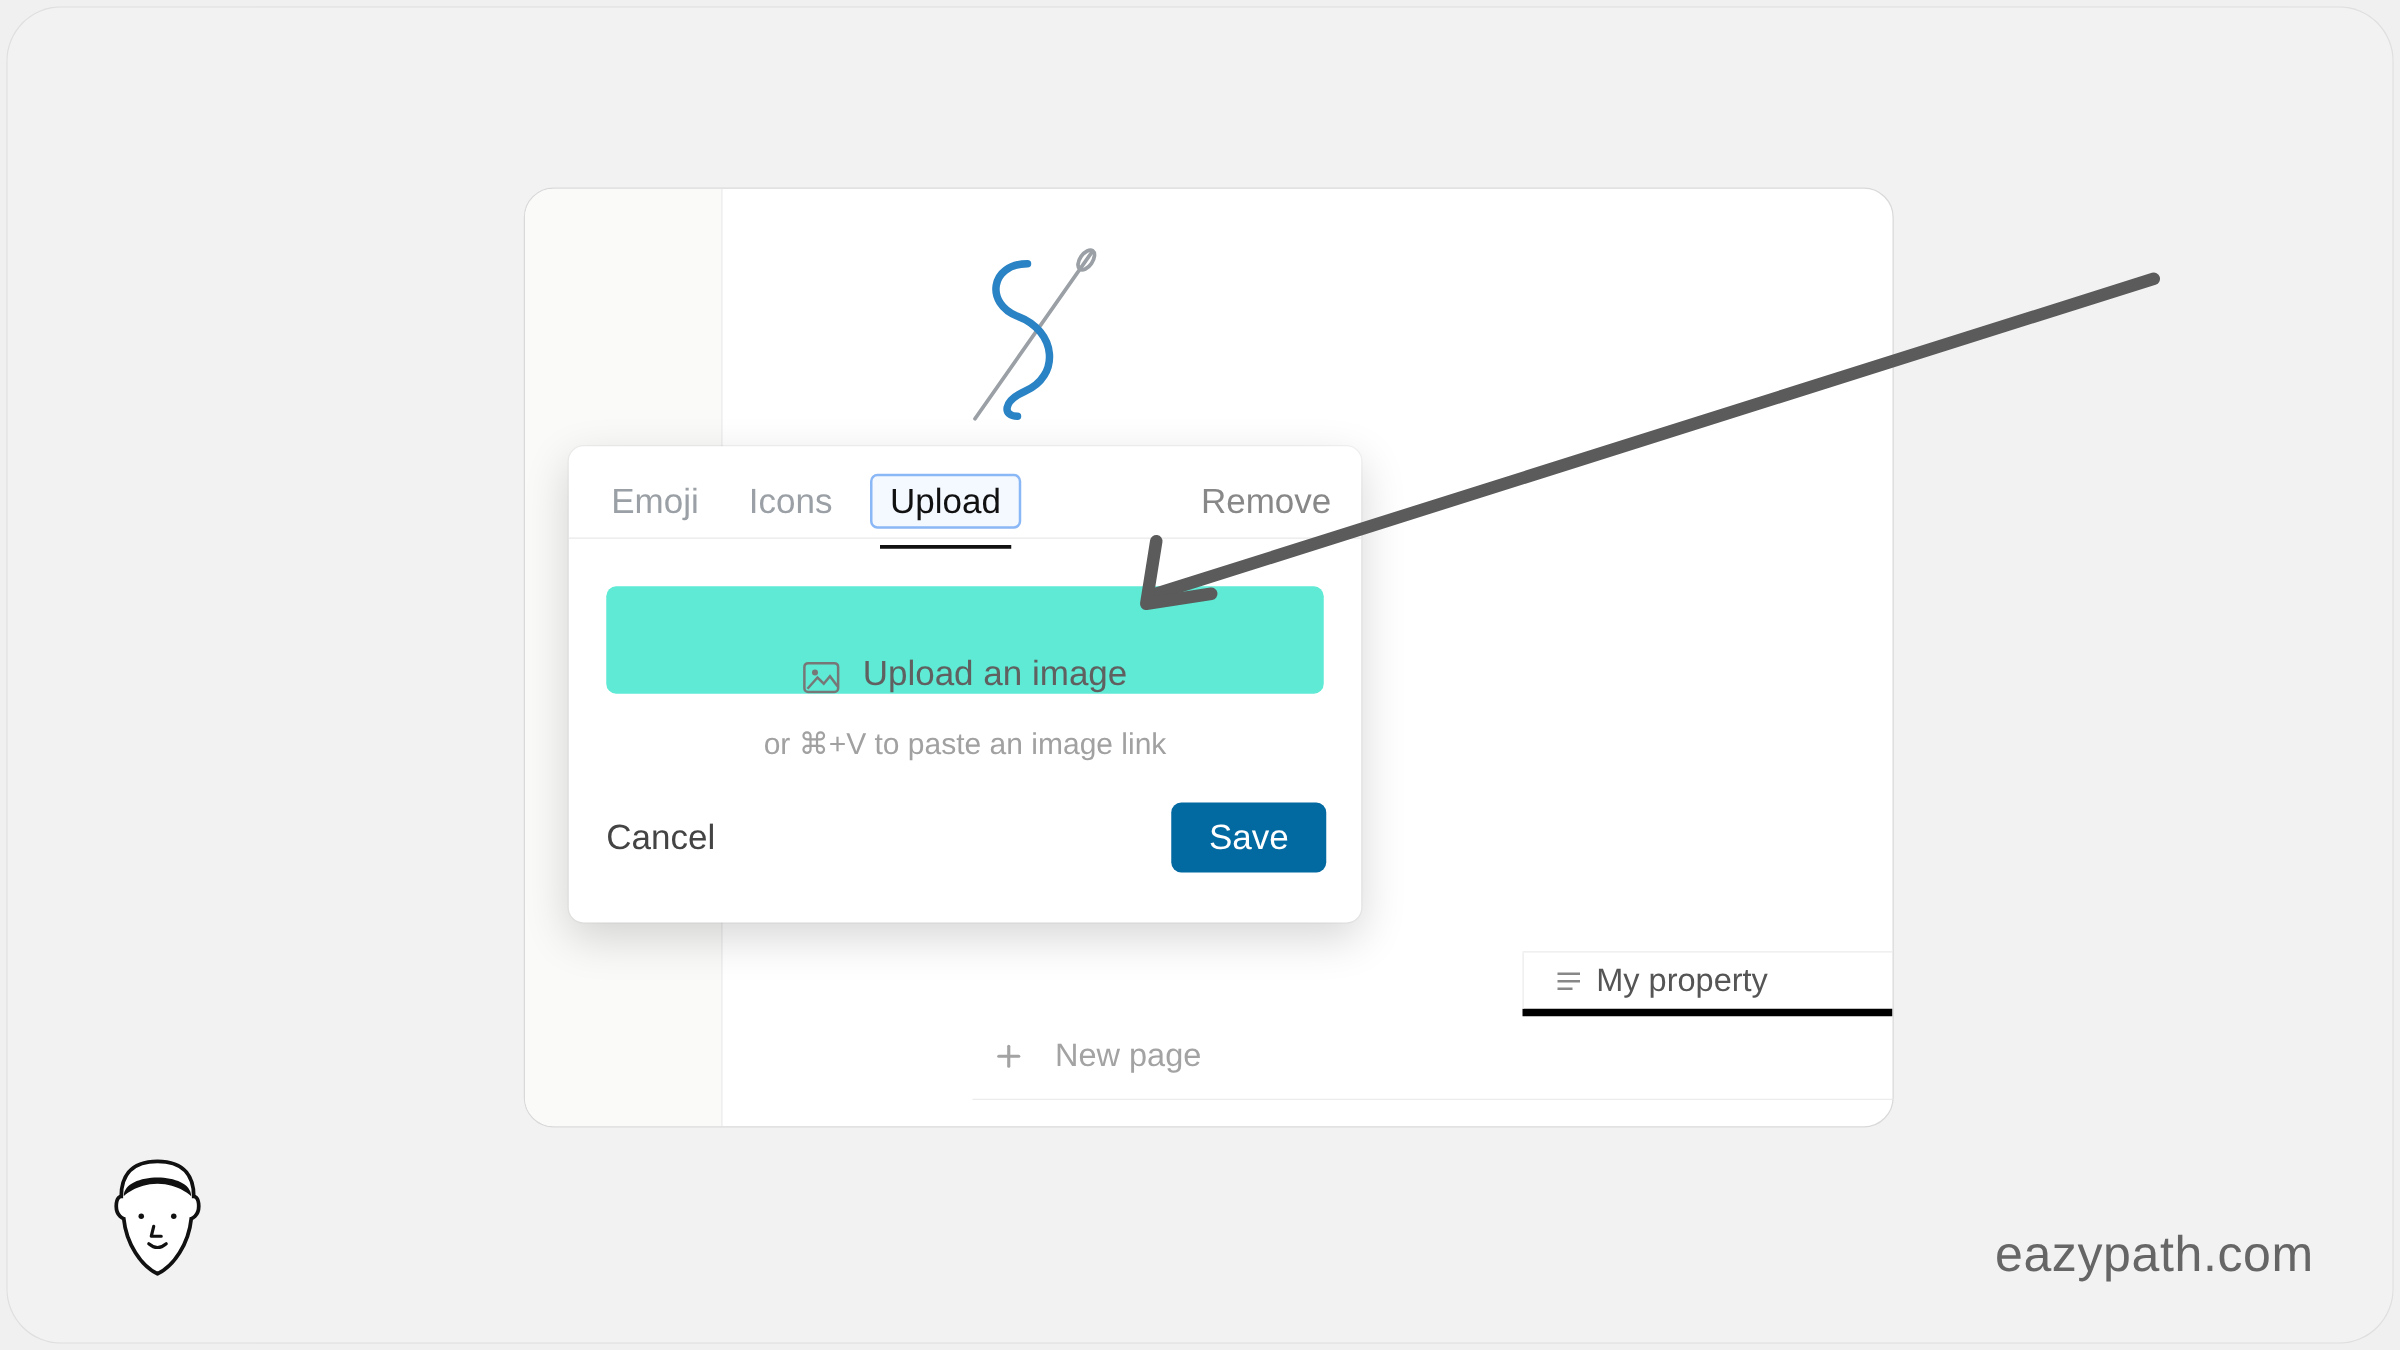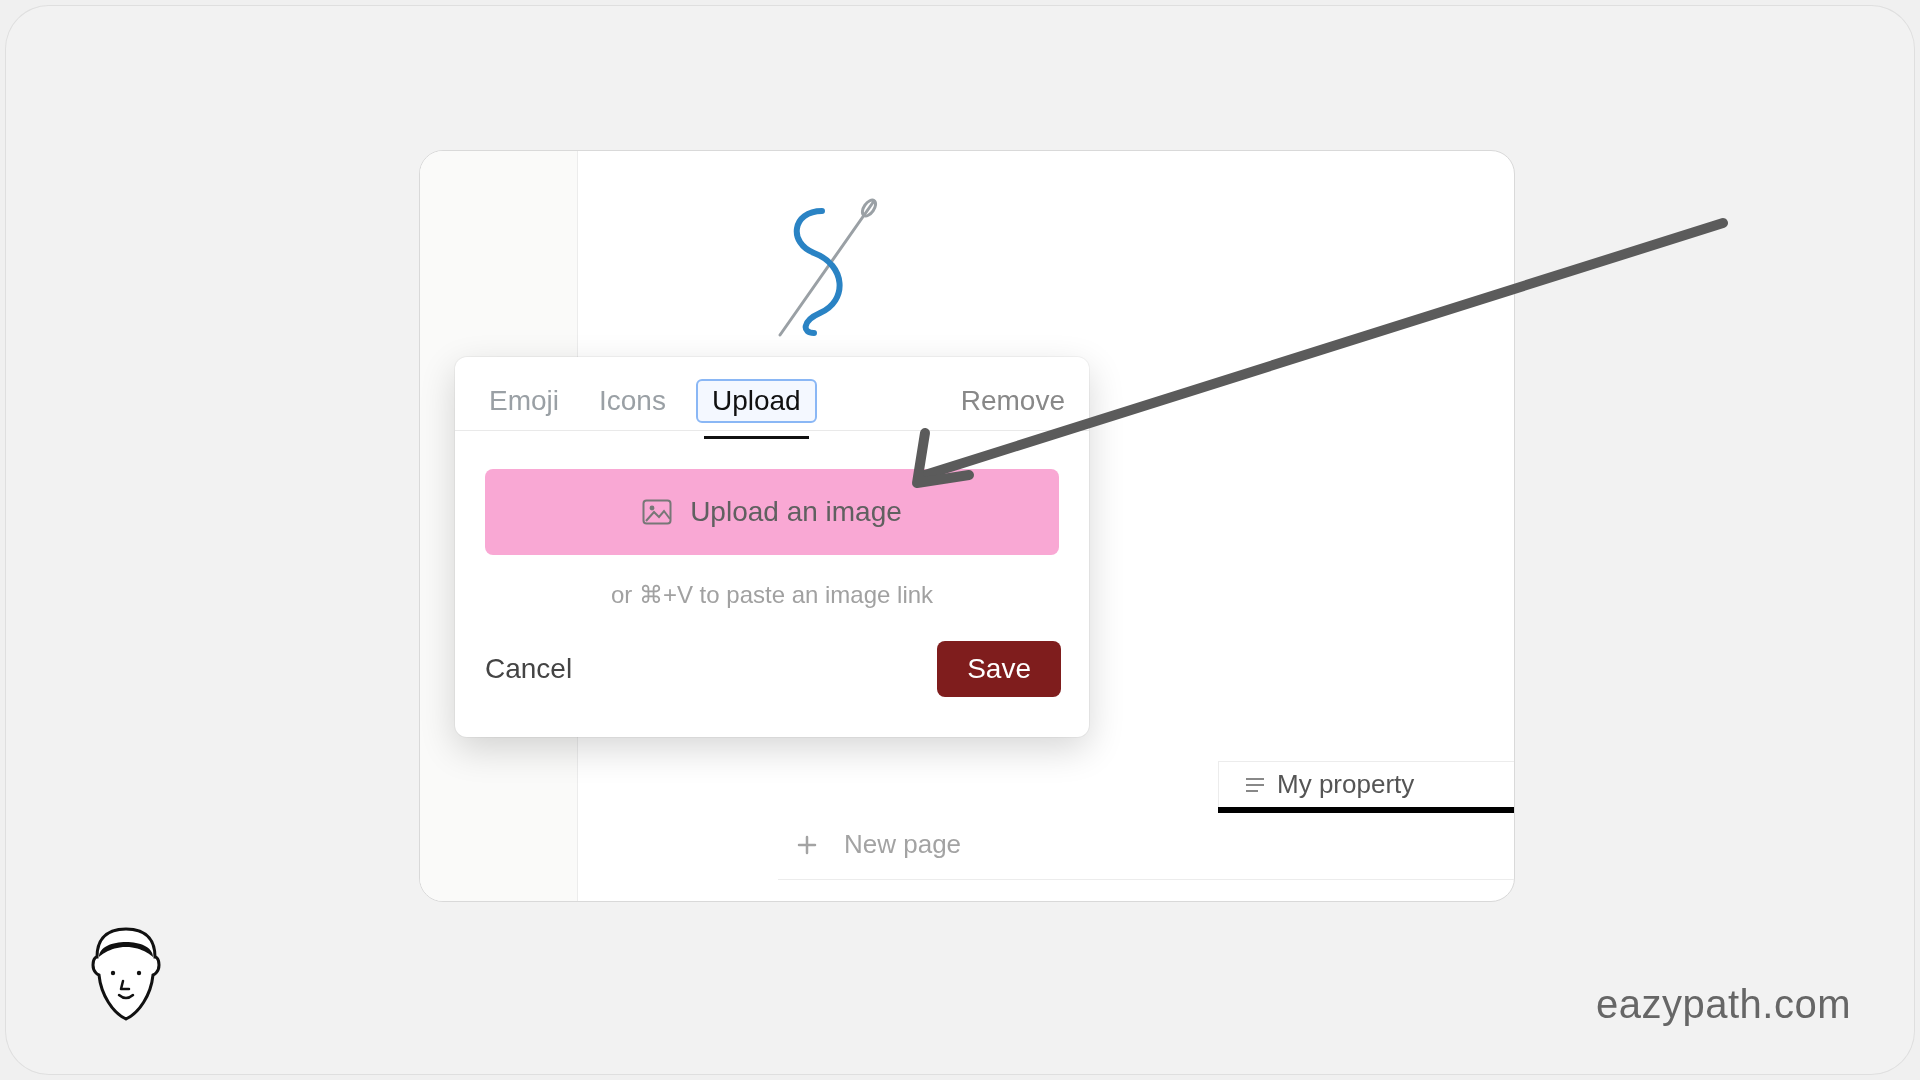--- a/index.html
+++ b/index.html
@@ -139,24 +139,24 @@
       color:#888;
       font-size:28px;
       cursor:pointer;
     }
     .popover-body {
       padding: 38px 30px 12px 30px;
     }
     .upload-btn {
       width:100%;
       height:86px;
-      background:#f9a8d4;
+      background:#5eead4;
       border-radius:8px;
       display:flex;
-      align-items:center;
+      align-items:flex-end;
       justify-content:center;
       gap:18px;
       color:#606060;
       font-size:28px;
       cursor:pointer;
     }
     .hint {
       text-align:center;
       color:#a1a1a1;
       font-size:24px;
@@ -167,21 +167,21 @@
       align-items:center;
       padding: 12px 28px 40px 30px;
     }
     .cancel-btn {
       color:#444;
       font-size:28px;
       cursor:pointer;
     }
     .save-btn {
       margin-left:auto;
-      background:#7f1d1d;
+      background:#0369a1;
       color:#fff;
       font-size:28px;
       font-weight:500;
       padding:12px 30px;
       border-radius:8px;
       cursor:pointer;
     }
 
     
     .arrow-svg {

